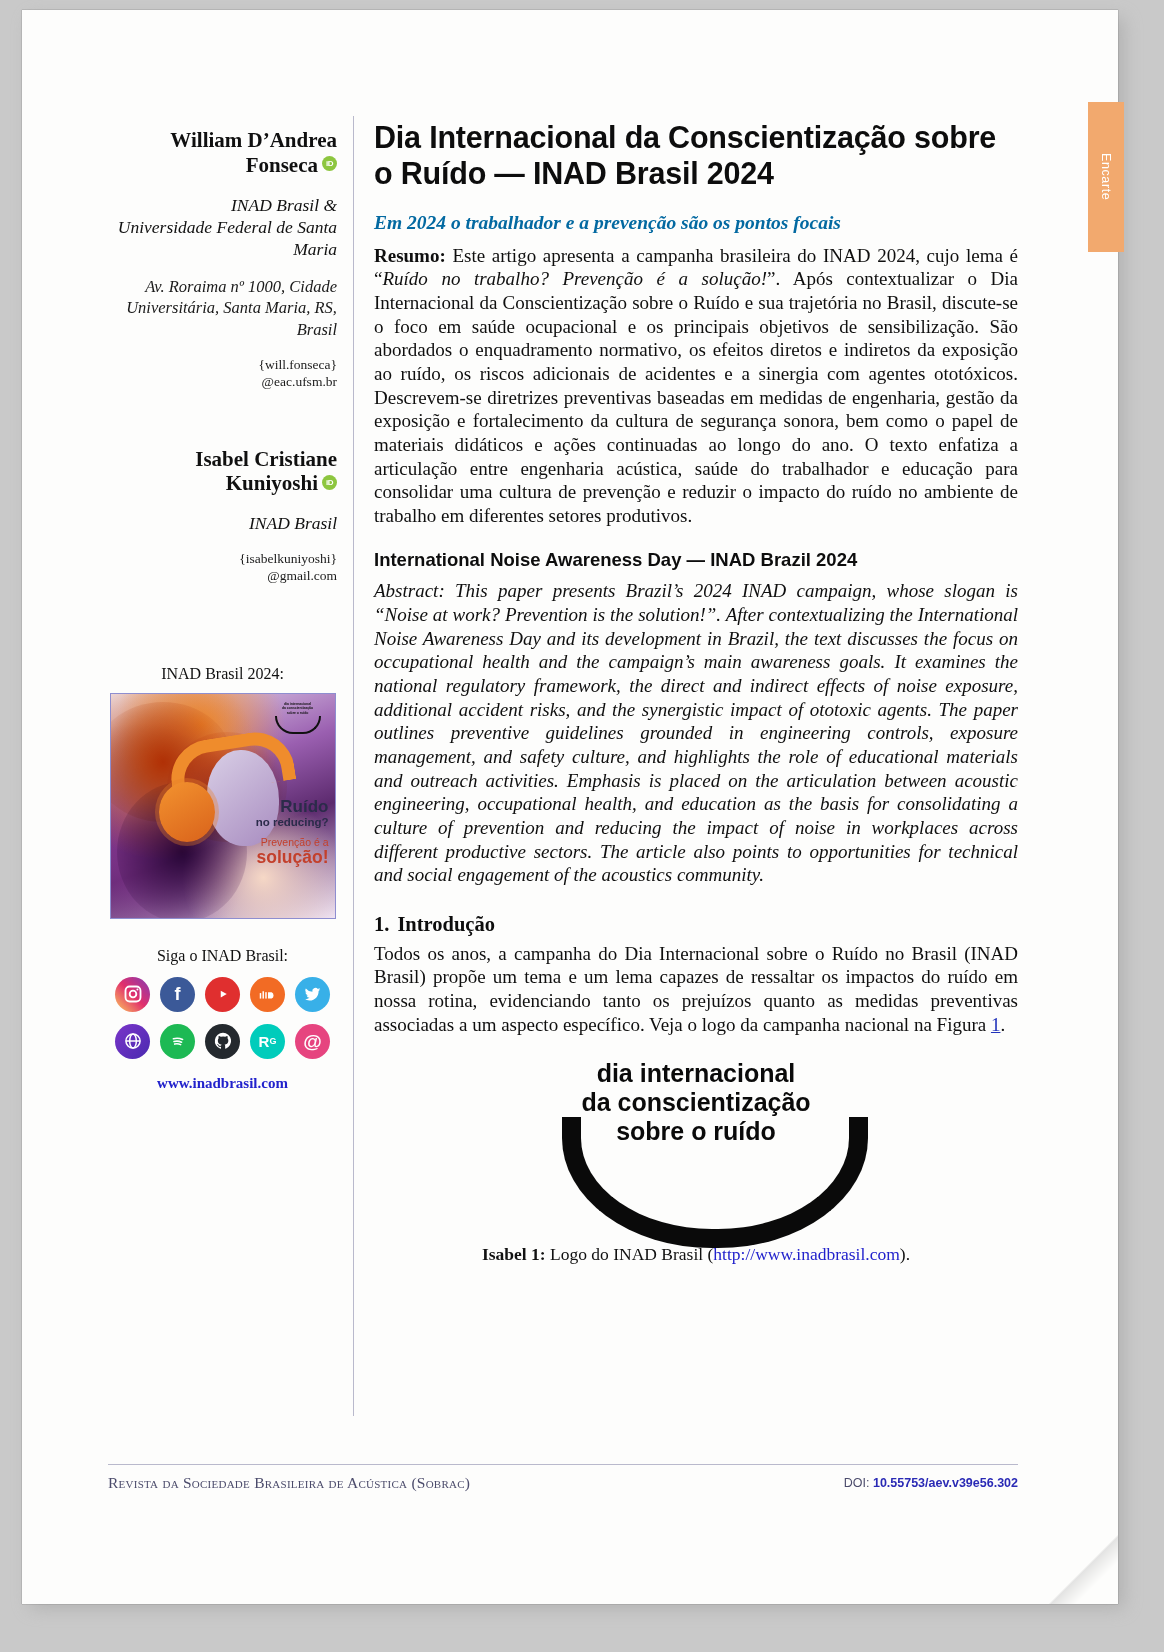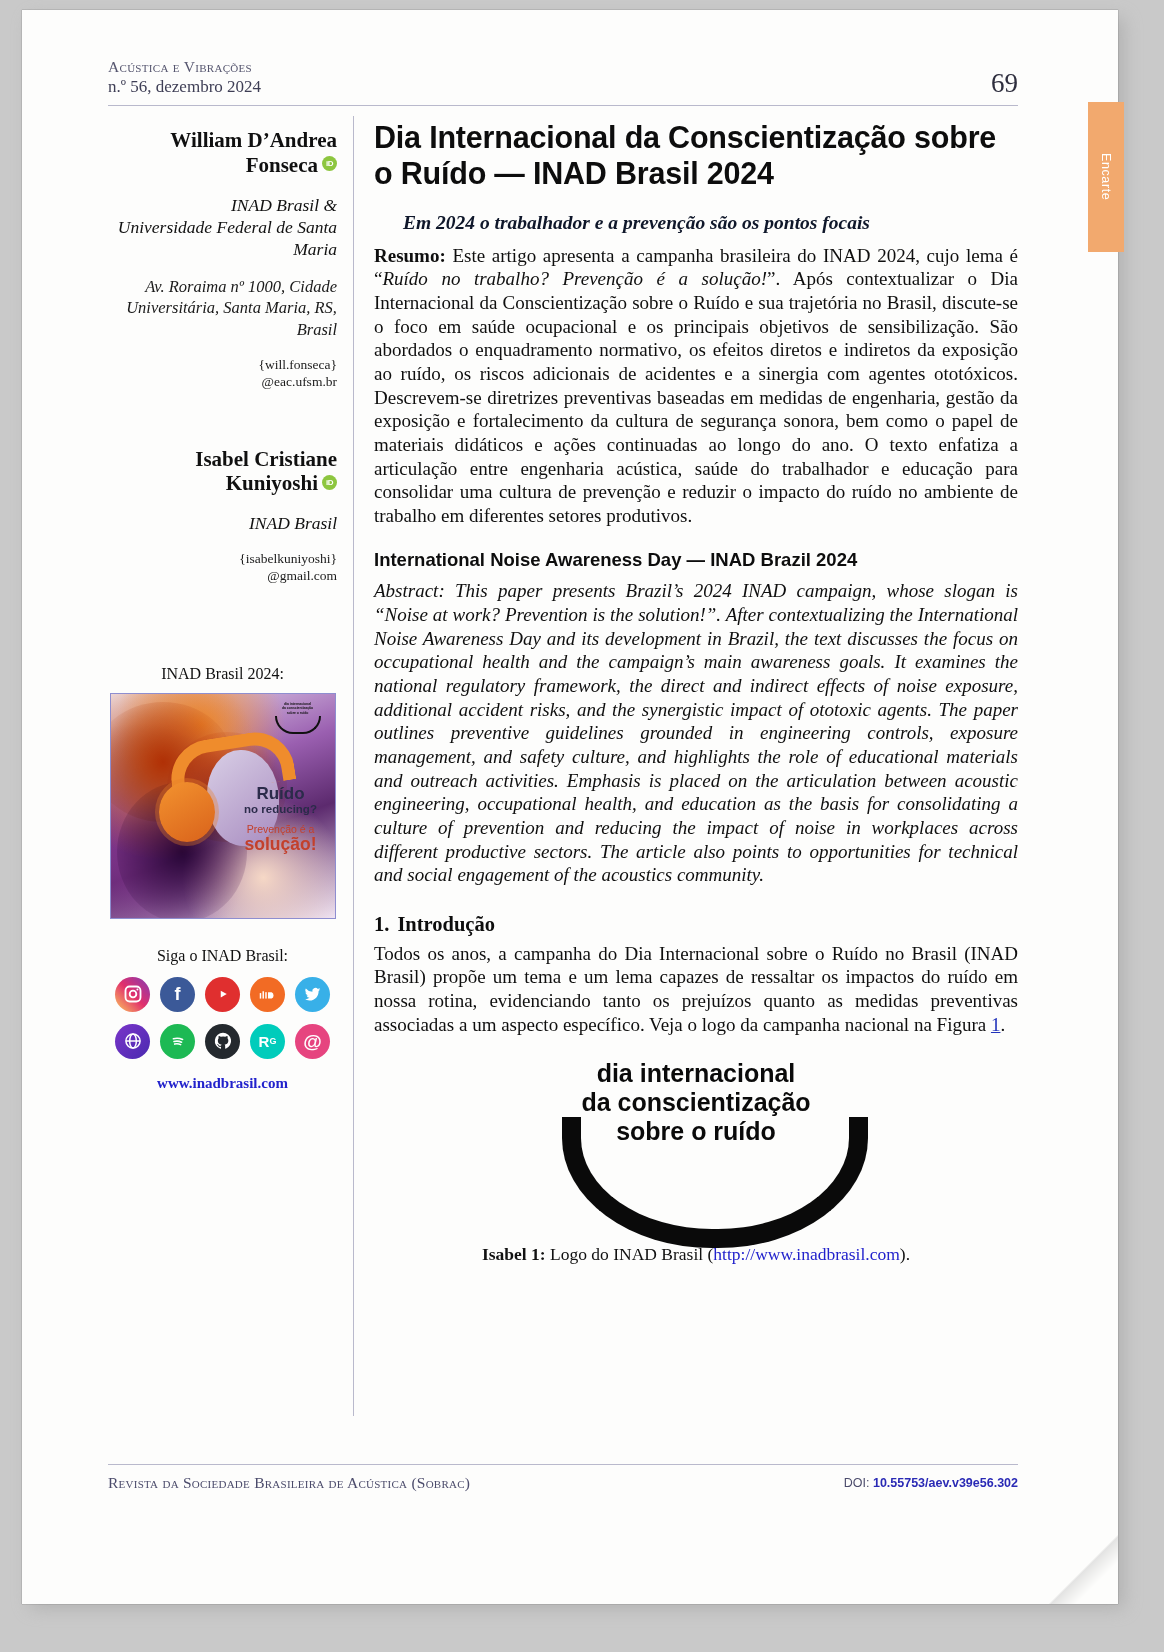--- a/index.html
+++ b/index.html
@@ -203,22 +203,22 @@
     position:absolute; right:6px; top:8px;
     width:62px; text-align:center; color:#111;
   }
   .poster-mini-logo .mtxt{ font-family:"Liberation Sans",sans-serif; font-size:3.4px; line-height:1.35; font-weight:bold;}
   .poster-mini-logo .mear{
     margin:1px auto 0 auto; width:42px;height:16px;
     border:2.6px solid #111; border-top:none;
     border-radius:0 0 40px 40px;
   }
   .poster-text {
-    position:absolute; right:6px; top:91px;
-    width:96px; text-align:center;
+    position:absolute; right:6px; top:104px;
+    width:96px; text-align:right;
     font-family:"Liberation Sans", sans-serif;
   }
   .pt-ruido{ font-size:17px;font-weight:bold;color:#2b2b4a;line-height:1;}
   .pt-trab{ font-size:11.5px;font-weight:bold;color:#2b2b4a;line-height:1.2;margin-top:1px;}
   .pt-prev{ font-size:10.5px;color:#c3402c;margin-top:7px;line-height:1.2;}
   .pt-sol{ font-size:17.5px;font-weight:bold;color:#c3402c;line-height:1;}
 
   
   .follow-label {
     text-align:center;
@@ -248,22 +248,21 @@
     line-height: 1.17;
     color:#0d0d0d;
     letter-spacing:-.2px;
     margin-top: 4px;
   }
   .art-subtitle{
     font-style: italic;
     font-weight: bold;
     font-size: 19.5px;
     margin-top: 10px;
-    color:#0f172a;
-    margin-left:29px;
+    color:#0369a1;
   }
   .abstract-pt{
     font-size: 19px;
     line-height: 1.245;
     text-align: justify;
     margin-top: 10px;
     color:#0f0f0f;
     hyphens: auto;
   }
   .abstract-pt b{ font-weight:bold; }
@@ -361,27 +360,20 @@
   }
   .footer-right .doi-val{ color:#2a2ab5; font-weight:bold; }
 </style>
 </head>
 <body>
 
 <div id="page-shadow"></div>
 
 <div id="page">
 
-  <div class="runhead">
-    <div class="runhead-left">
-      <div class="journal-name">Acústica e Vibrações</div>
-      <div class="issue-line">n.º 56, dezembro 2024</div>
-    </div>
-    <div class="page-no">69</div>
-  </div>
 
   <div class="side-tab">
     <span>Encarte</span>
   </div>
 
   <div class="body-wrap">
 
     <div class="col-left">
 
       <div class="author-block block-1">

